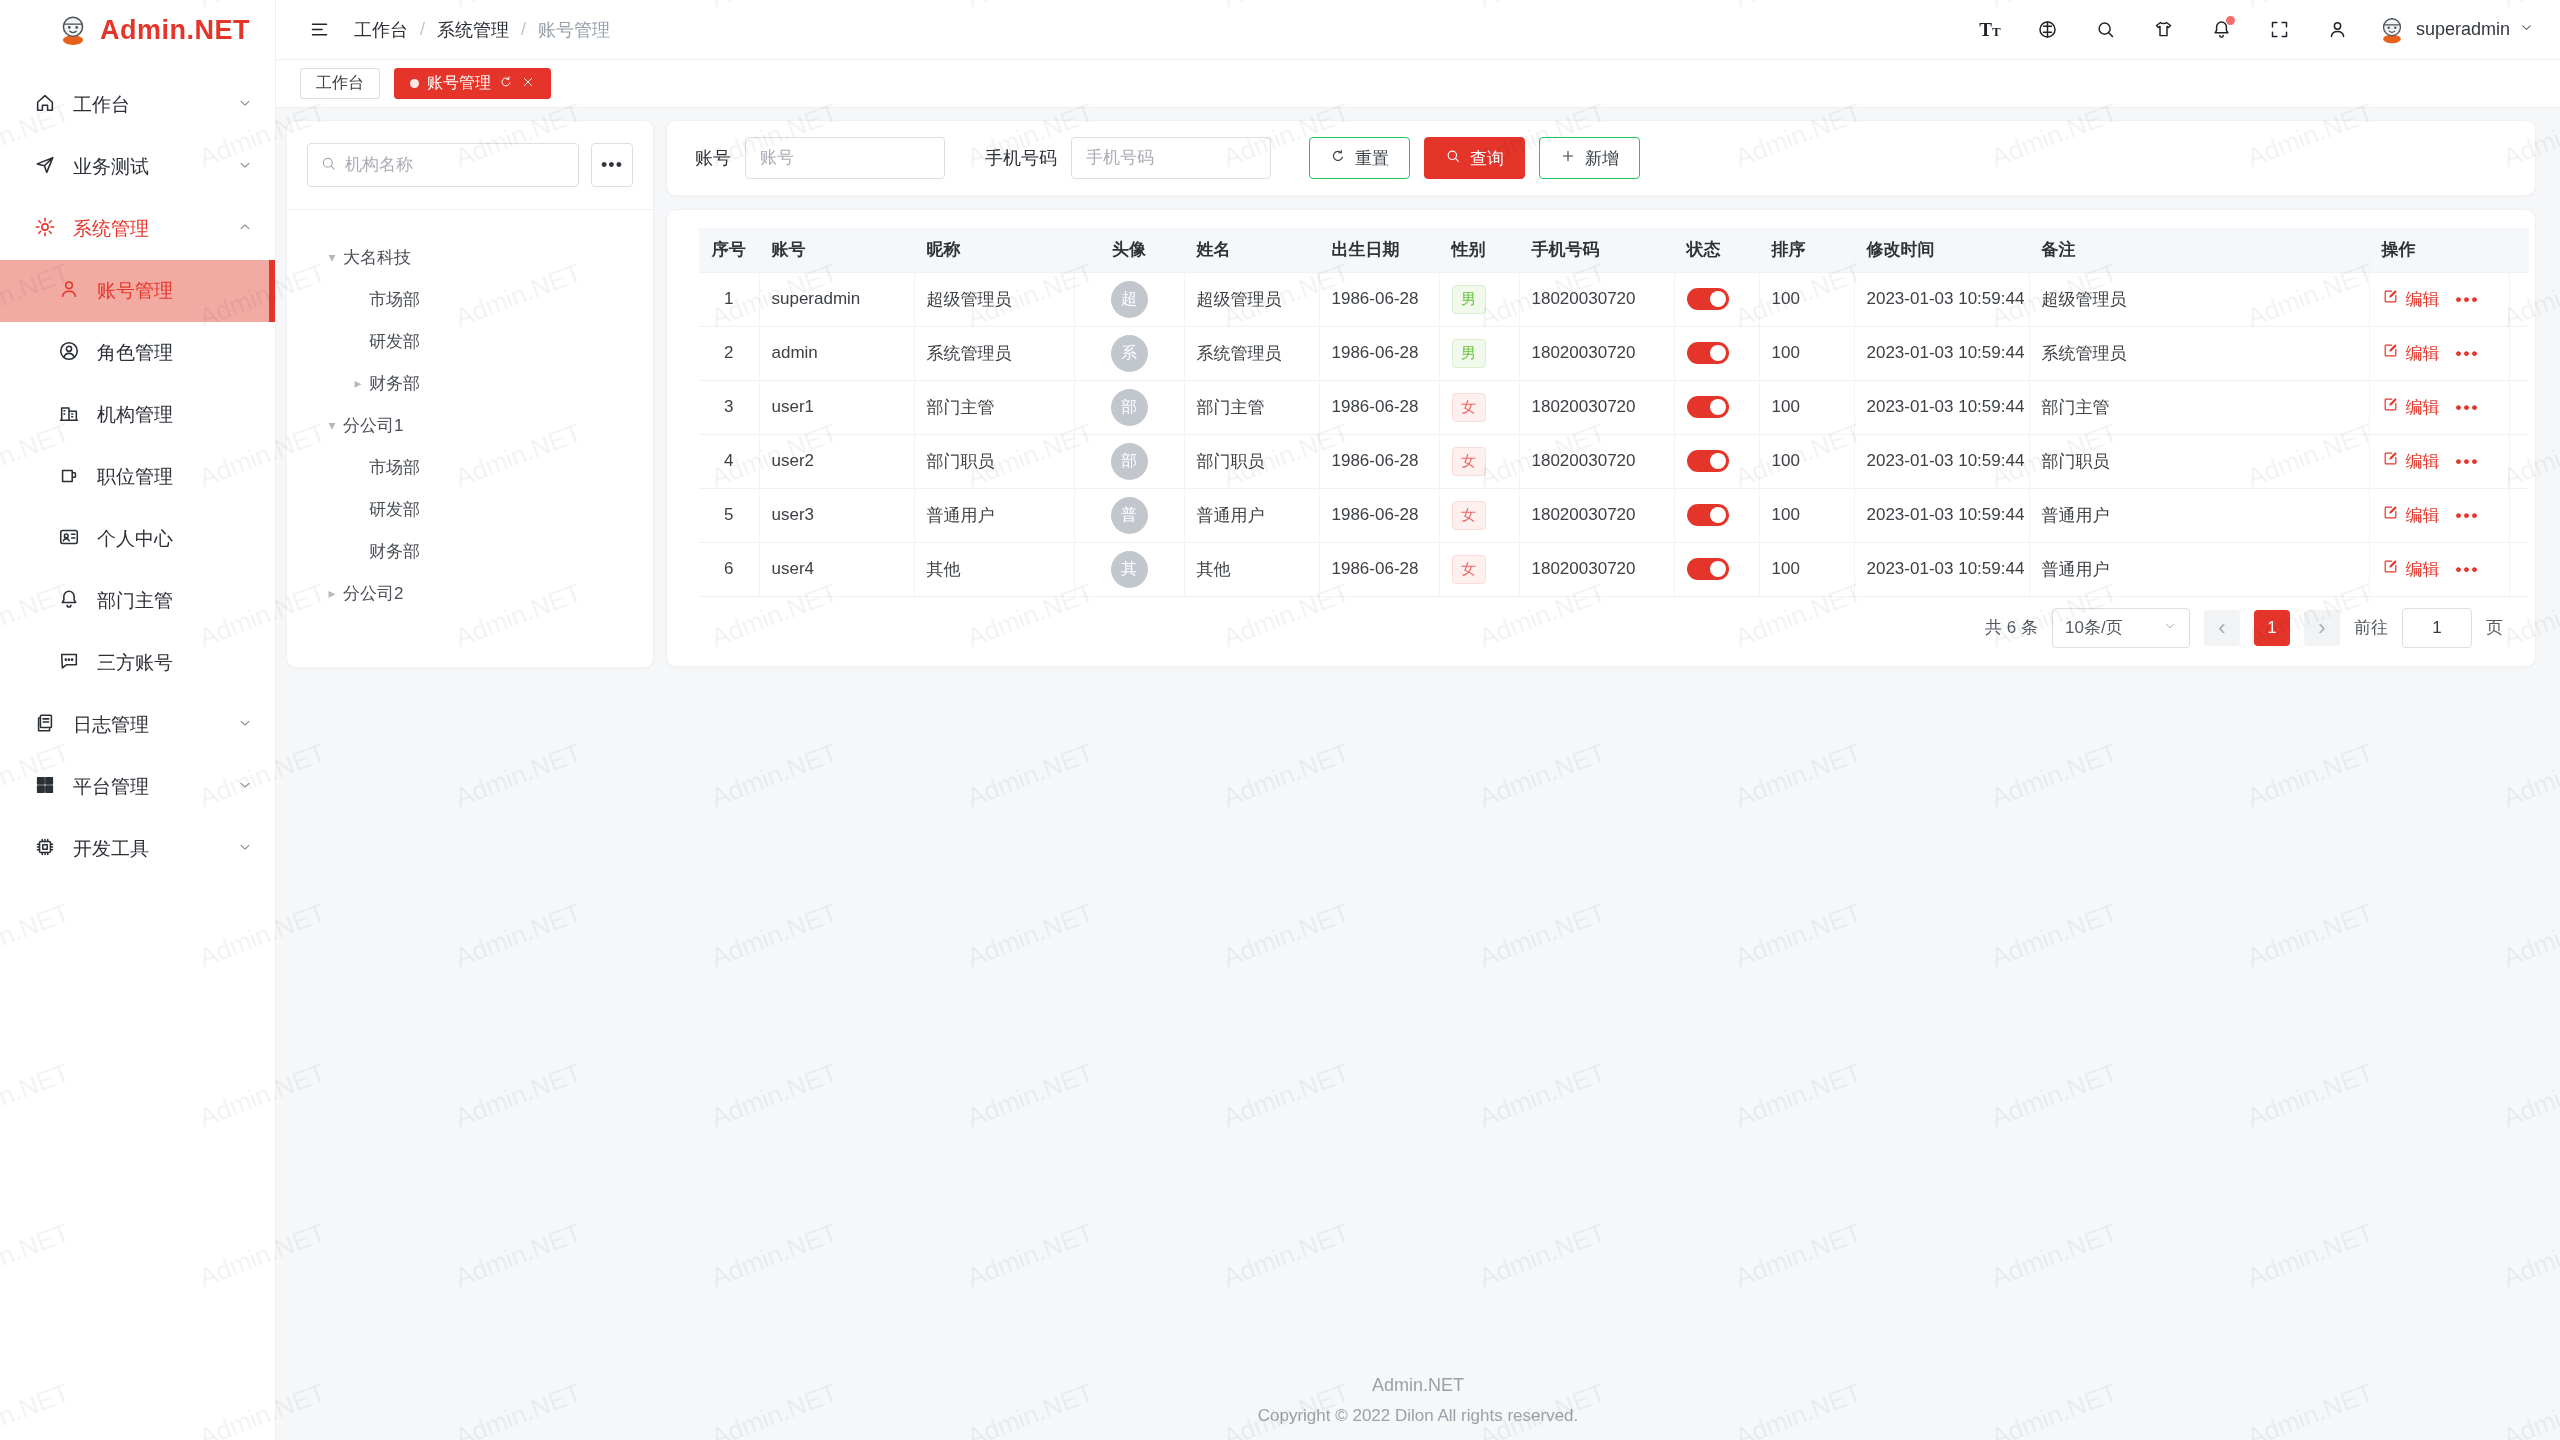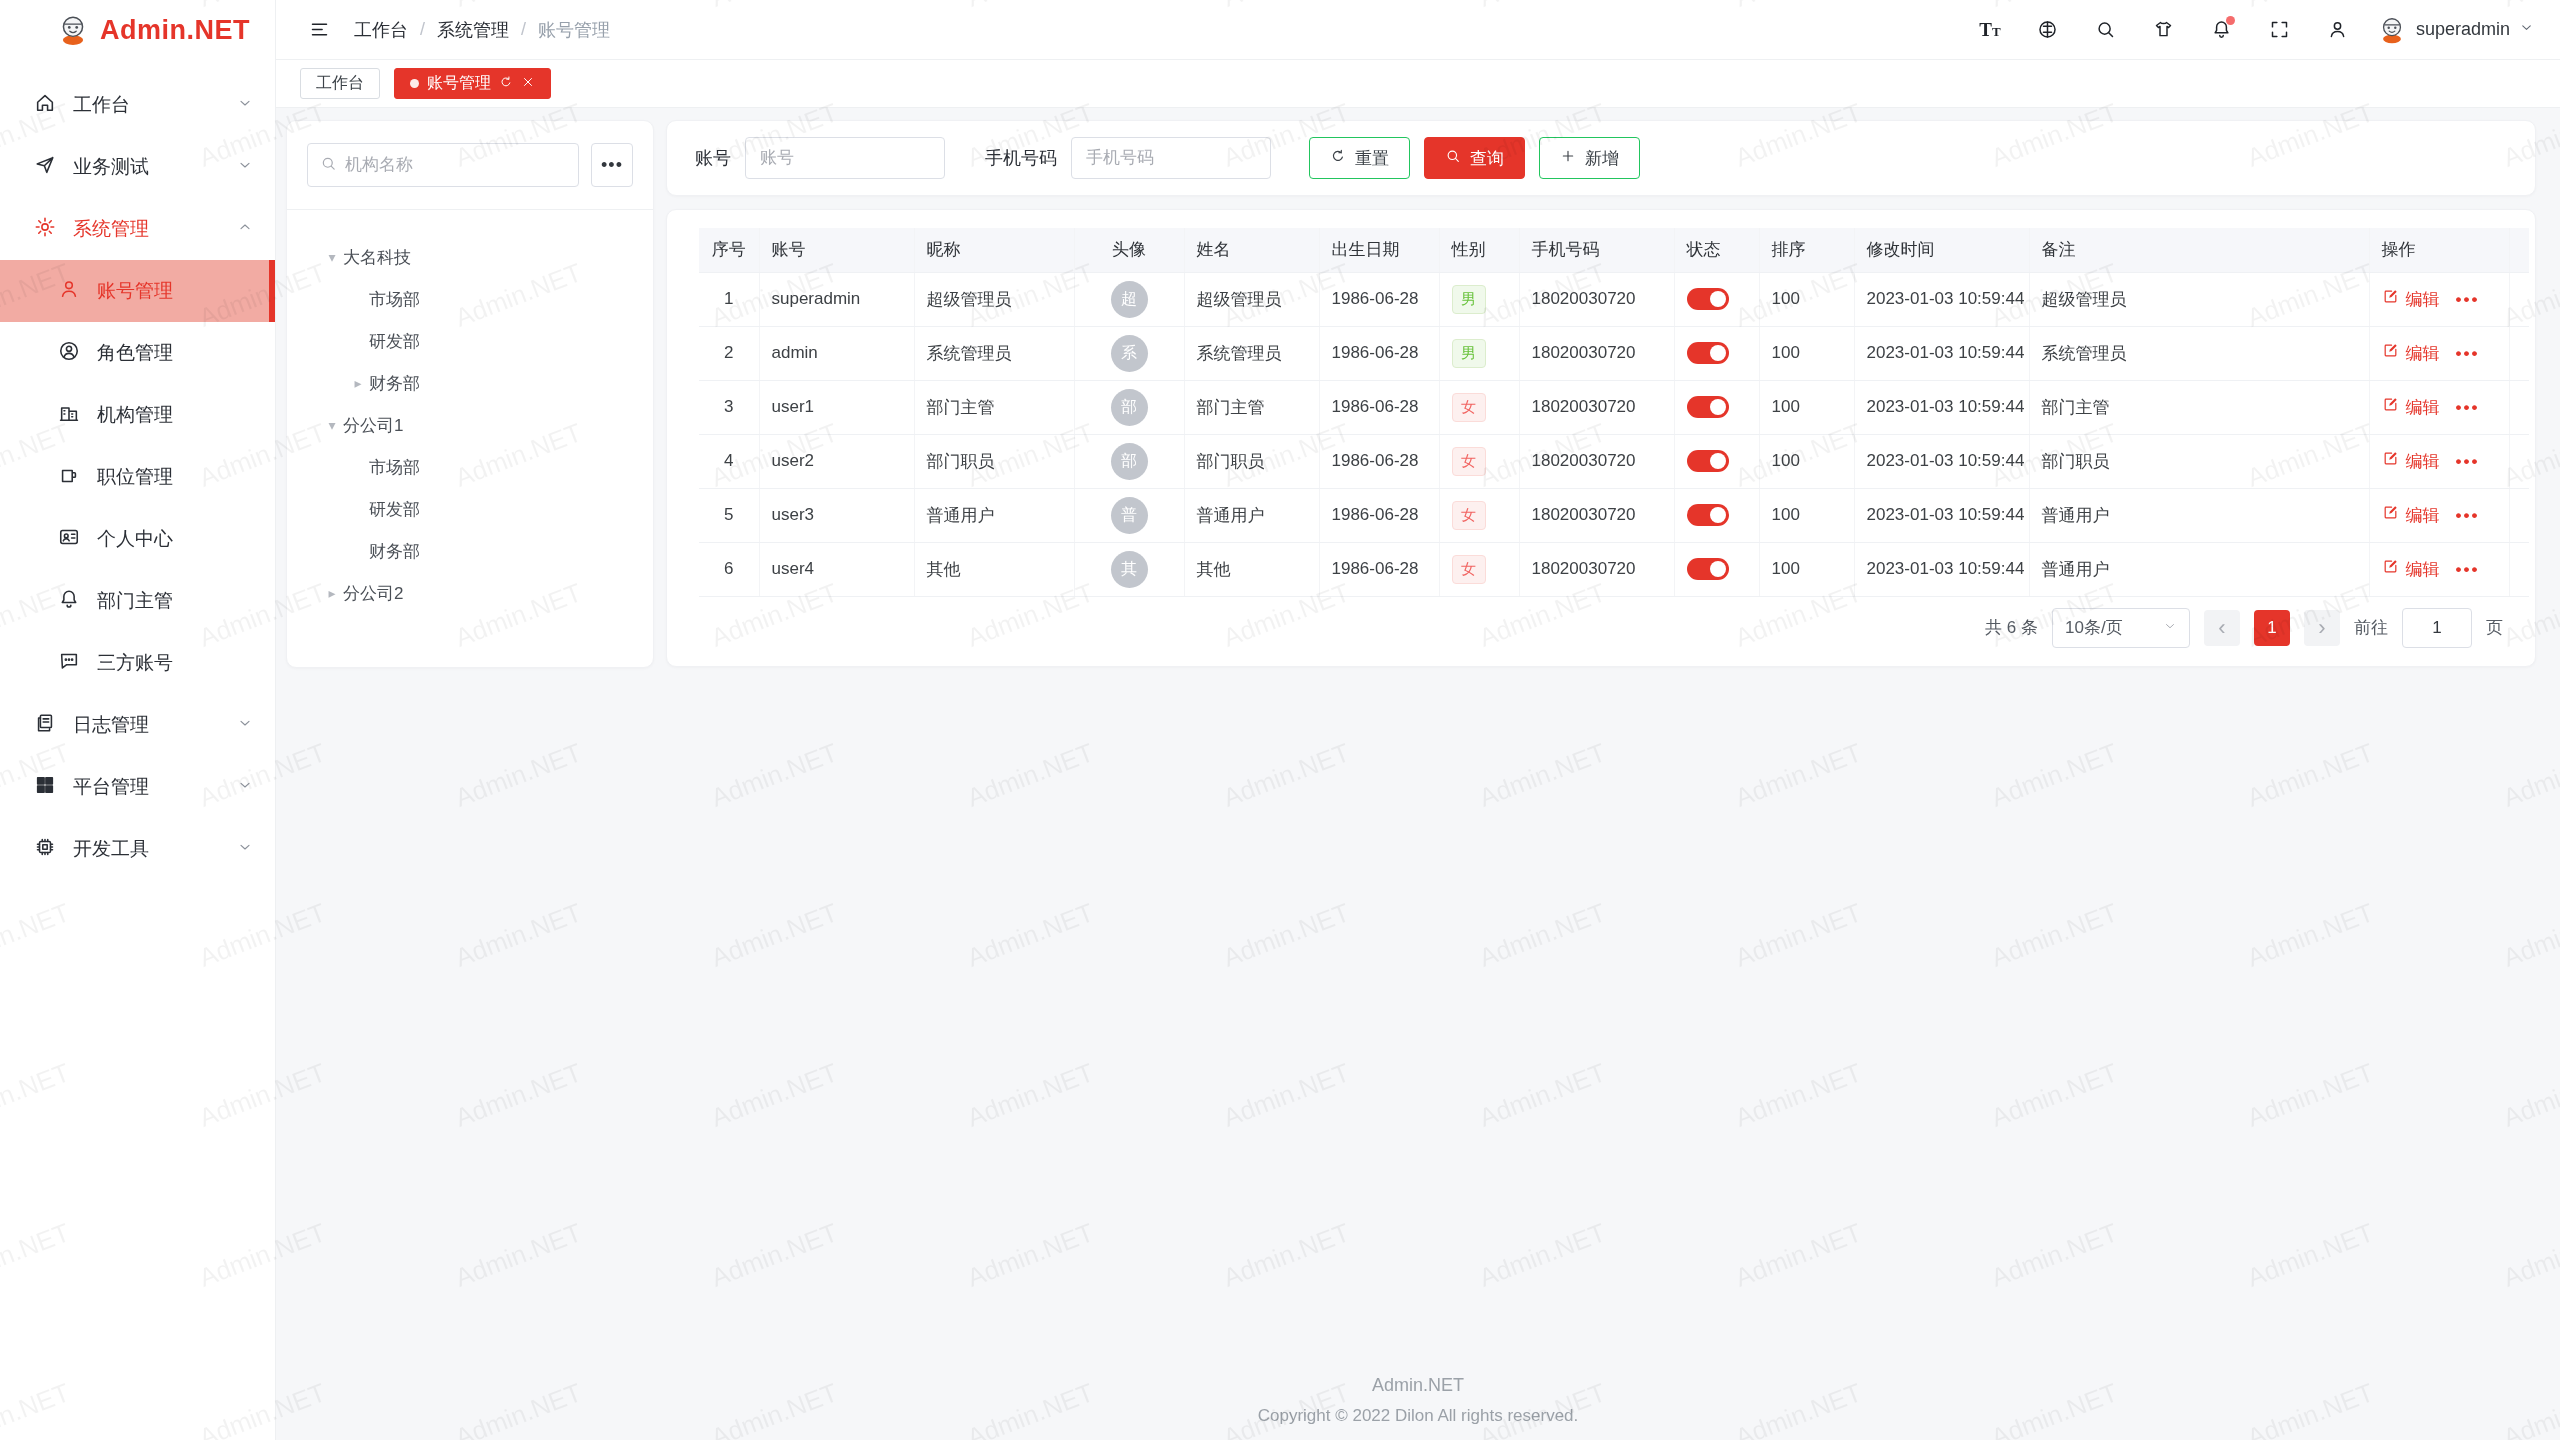--- a/index.html
+++ b/index.html
@@ -84,21 +84,21 @@
   .btn.primary { background:#e5352a; border-color:#e5352a; color:#ffffff; }
   .mlauto-sp { width:38px; }
   .gap14 { width:14px; }
 
   
   .table-card { left:666px; top:209px; width:1870px; height:458px; padding:18px 32px 0 32px; }
   table { width:100%; border-collapse:collapse; table-layout:fixed; }
   th, td { font-size:17px; font-weight:normal; text-align:left; padding:0 12px;
     border-bottom:1px solid #eff1f4; border-right:1px solid #f3f4f6; overflow:hidden; white-space:nowrap; }
   th:last-child, td:last-child { border-right:none; }
-  thead th { height:44px; background:#f6f7fa; color:#2f3338; font-weight:400; }
+  thead th { height:44px; background:#f6f7fa; color:#2f3338; font-weight:700; }
   tbody td { height:54px; color:#3d4145; }
   .c-center { text-align:center; }
   .avatar-badge { display:inline-flex; width:37px; height:37px; border-radius:50%;
     background:#c2c6cd; color:#fff; font-size:16px; align-items:center; justify-content:center; }
   .g-badge { display:inline-block; min-width:34px; text-align:center; font-size:15px;
     padding:4px 8px; border-radius:4px; }
   .g-m { color:#67c23a; background:#f0f9eb; border:1px solid #dcedcd; }
   .g-f { color:#f16360; background:#fdf0ef; border:1px solid #fbdcd9; }
   .switch { width:42px; height:22px; border-radius:11px; background:#e5352a; position:relative;
     display:inline-block; vertical-align:middle; cursor:pointer; }

